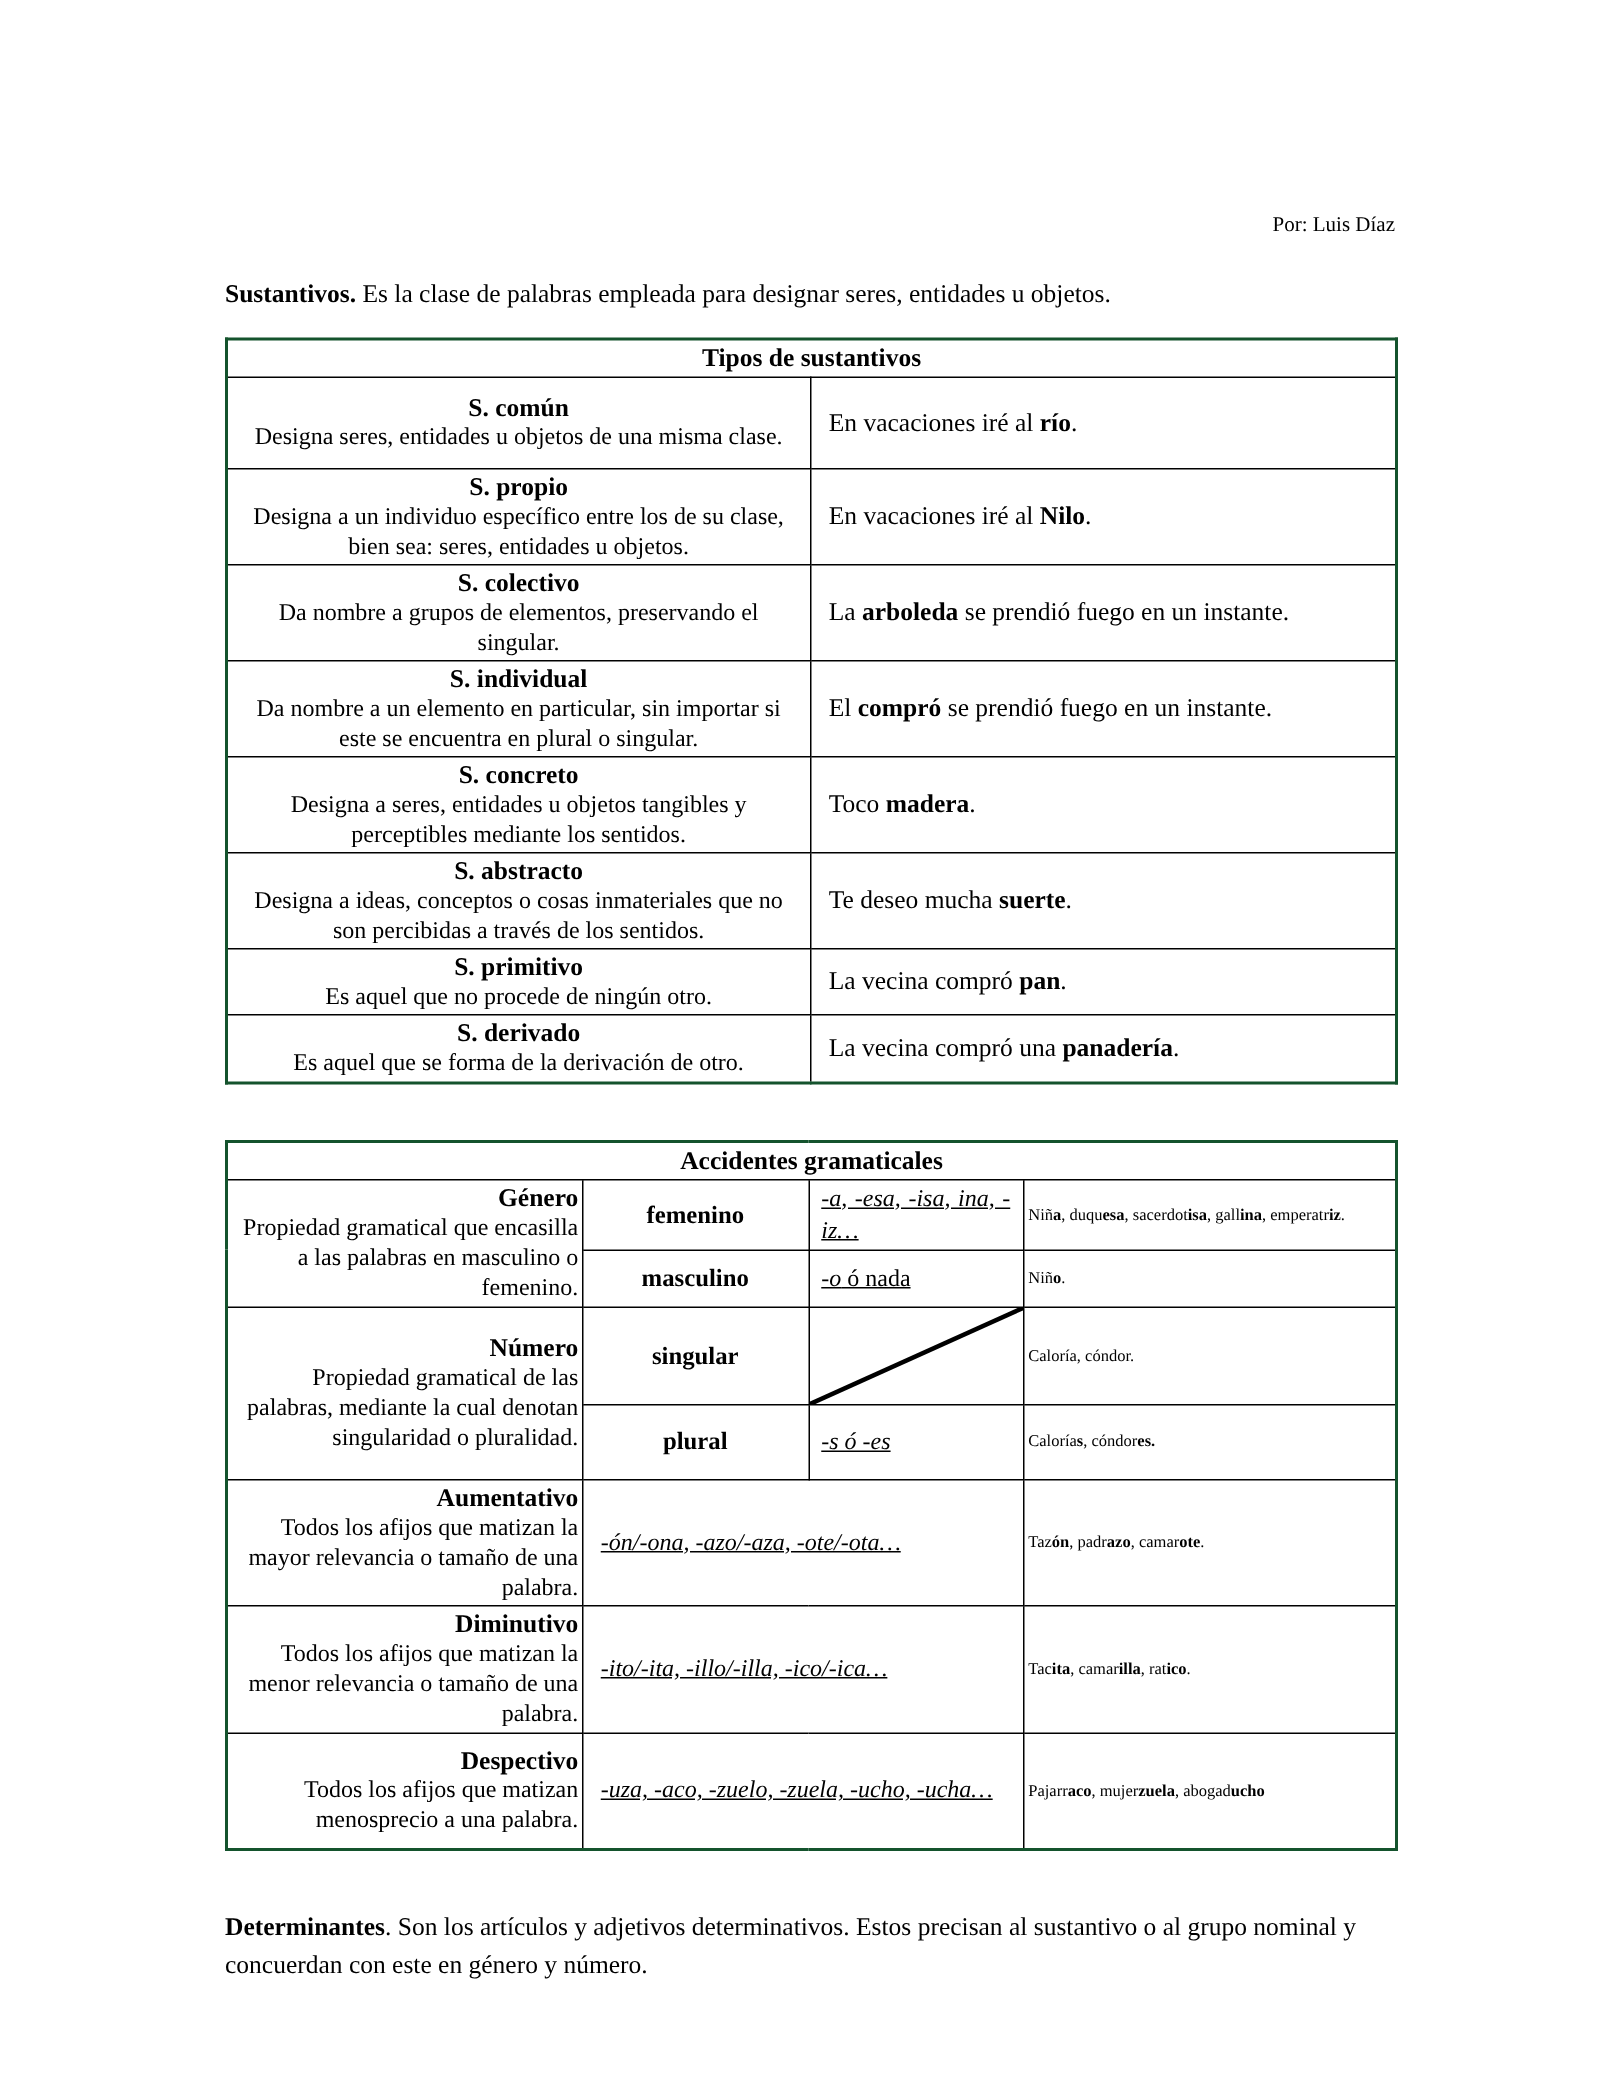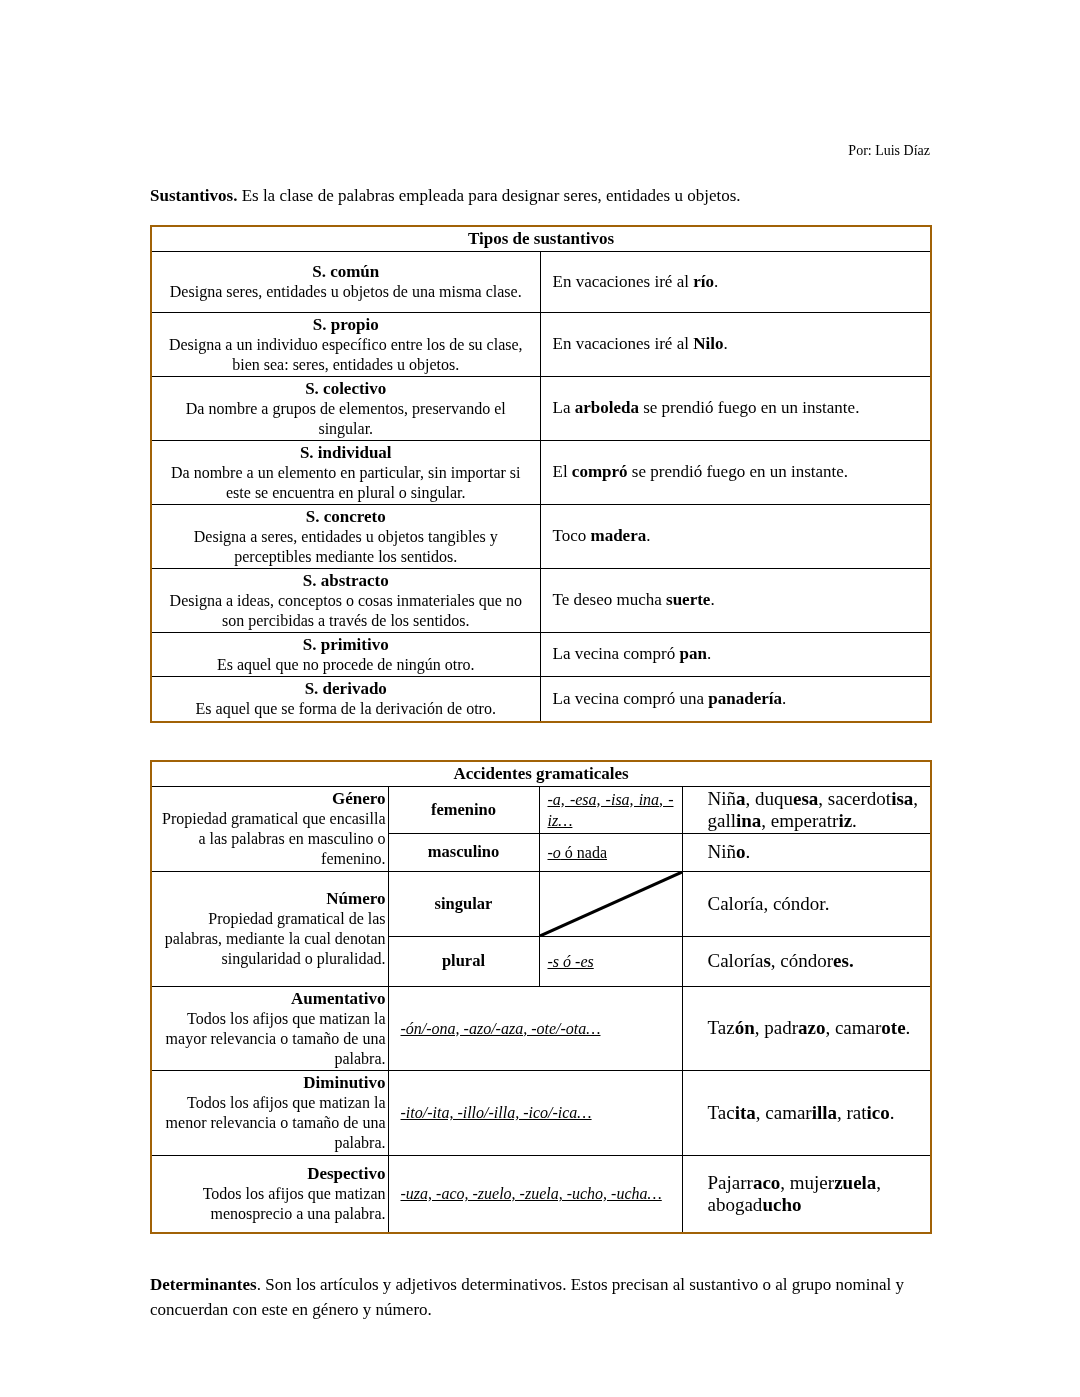--- a/index.html
+++ b/index.html
@@ -36,21 +36,21 @@
     font-size: 17px;
     line-height: 25px;
   }
   .b { font-weight: bold; }
   .i { font-style: italic; }
 
   table {
     border-collapse: collapse;
     table-layout: fixed;
     width: 780px;
-    border: 2px solid #a16207;
+    border: 2px solid #14532d;
   }
   td { border: 1px solid #000; vertical-align: middle; }
   .thead {
     text-align: center;
     font-weight: bold;
     font-size: 17px;
     height: 25px;
   }
   .t1 { margin-top: 18px; }
   .t1-left {
@@ -84,23 +84,23 @@
   }
   .t2-suffix {
     padding: 2px 8px;
     font-size: 16px;
     line-height: 21px;
     text-decoration: underline;
   }
   .t2-suffix-just { text-align: justify; }
   .t2-suffix-wide { padding-left: 12px; padding-right: 10px; }
   .t2-example {
-    padding-left: 25px;
+    padding-left: 3px;
     padding-right: 8px;
-    font-size: 19px;
+    font-size: 11px;
     line-height: 22px;
   }
   .diag-cell { position: relative; padding: 0; }
   .diag-cell svg { position: absolute; left: 0; top: 0; width: 100%; height: 100%; display: block; }
 </style>
 </head>
 <body>
 
 <div class="page">
   <div class="content">

